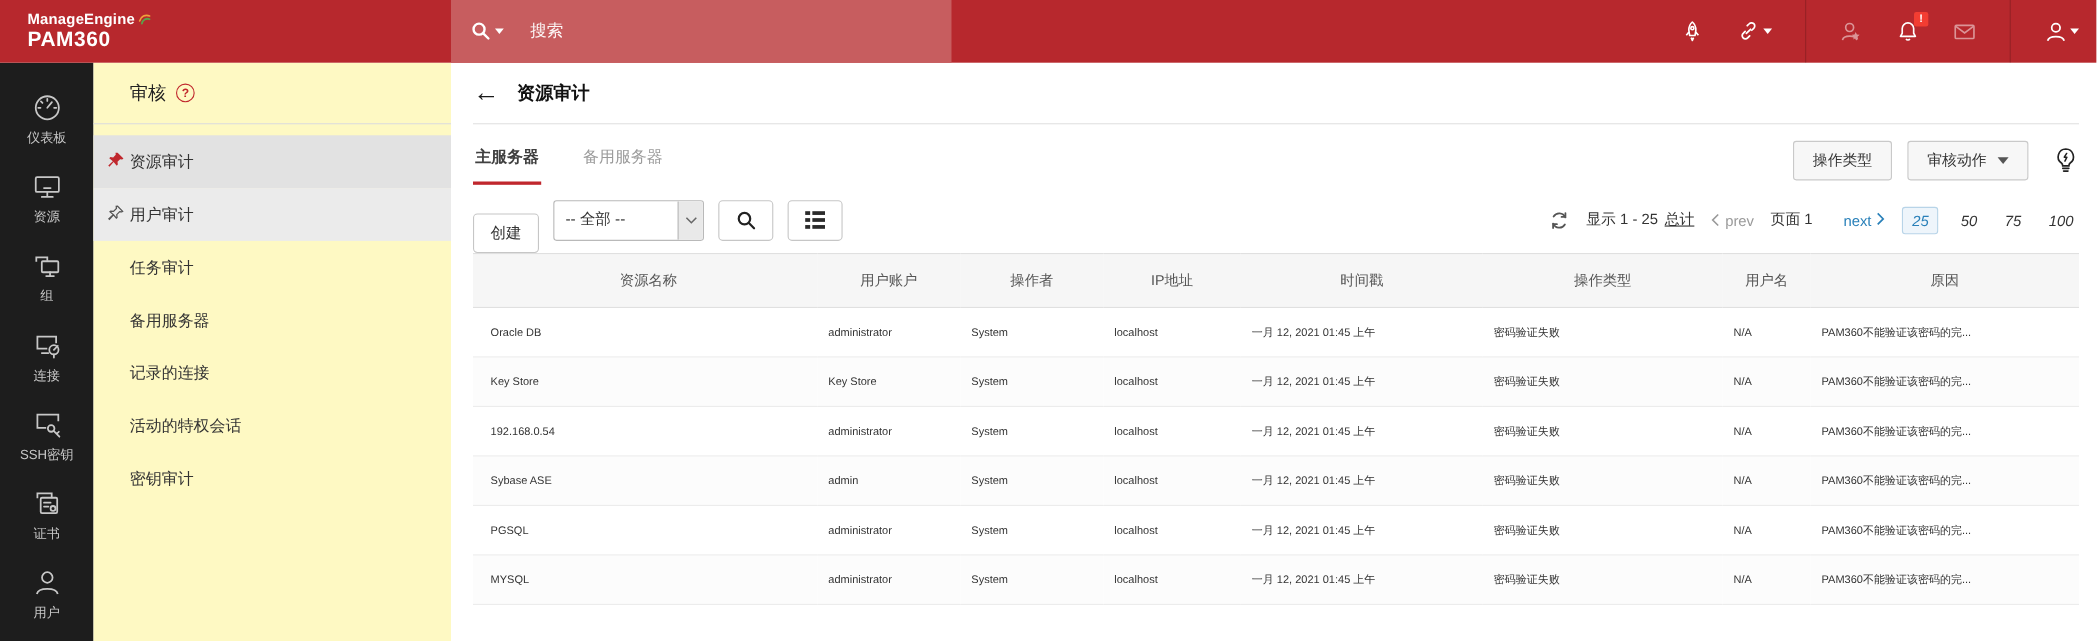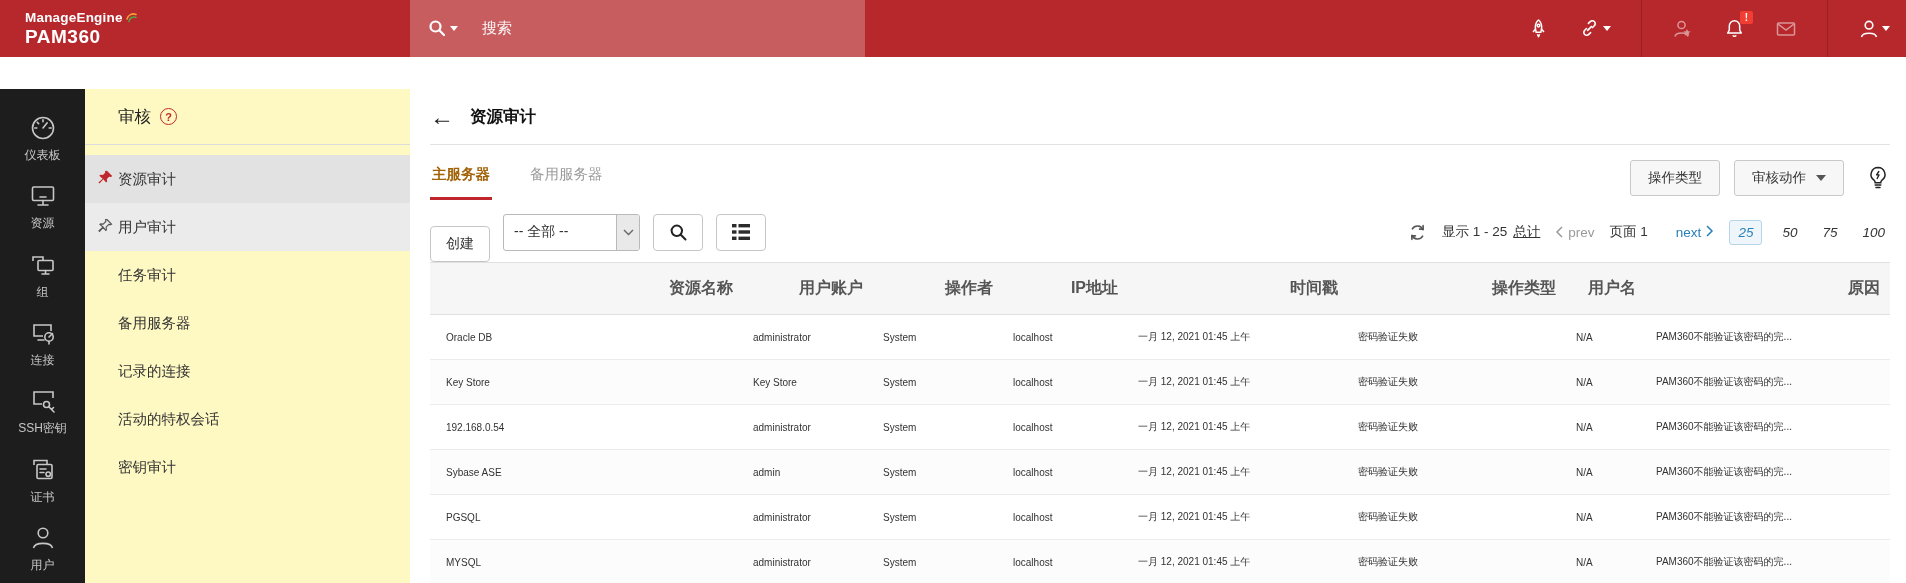--- a/index.html
+++ b/index.html
@@ -1,18 +1,18 @@
 <!DOCTYPE html>
 <html><head>
 <meta charset="utf-8">
 <style>
   * { margin:0; padding:0; box-sizing:border-box; }
   html,body { width:1906px; height:583px; overflow:hidden; background:#fff;
               font-family:"Liberation Sans", sans-serif; }
-  .app { width:1906px; height:583px; display:flex; flex-direction:column; overflow:hidden;gap:32px; }
+  .app { width:1906px; height:583px; display:flex; flex-direction:column; overflow:hidden; }
 
   
   .topbar { height:57px; flex:0 0 57px; background:#b7282d; display:flex; align-items:stretch; position:relative; }
   .brand { width:410px; flex:0 0 410px; padding-left:25px; display:flex; flex-direction:column; justify-content:center; }
   .brand-line1 { color:#fff; font-size:13.5px; font-weight:bold; letter-spacing:.2px; display:flex; align-items:center; gap:2px; }
   .brand-line2 { color:#fff; font-size:19px; font-weight:bold; letter-spacing:.5px; margin-top:1px; }
   .search-band { width:455px; flex:0 0 455px; background:#c75d5f; display:flex; align-items:center; padding-left:18px; cursor:text; }
   .search-scope { display:flex; align-items:center; gap:3px; }
   .search-placeholder { color:rgba(255,255,255,.95); font-size:15px; margin-left:24px; }
   .caret-down-white { width:0; height:0; border-left:4px solid transparent; border-right:4px solid transparent; border-top:5px solid #fff; }
@@ -47,21 +47,21 @@
 
   
   .main { flex:1; background:#fff; padding:0 16px 0 20px; display:flex; flex-direction:column; min-width:0; }
   .page-header { height:56px; flex:0 0 56px; display:flex; align-items:center; gap:16px; border-bottom:1px solid #e2e2e2; }
   .back-arrow { font-size:24px; color:#1a1a1a; line-height:1; cursor:pointer; }
   .page-title { font-size:16.5px; font-weight:bold; color:#111; }
 
   .tabs-row { display:flex; align-items:flex-end; justify-content:space-between; padding-top:10px; }
   .tabs { display:flex; gap:36px; }
   .tab { font-size:14.5px; color:#9b9b9b; padding:10px 2px 13px 2px; cursor:pointer; }
-  .tab.active { color:#a16207; font-weight:bold; border-bottom:3px solid #c0272d; }
+  .tab.active { color:#404040; font-weight:bold; border-bottom:3px solid #c0272d; }
   .tab-actions { display:flex; align-items:center; gap:14px; padding-bottom:4px; }
   .btn-gray { background:#f7f7f7; border:1px solid #c9c9c9; border-radius:3px; padding:8px 17px; font-size:13.5px;
               color:#333; display:flex; align-items:center; gap:10px; cursor:pointer; font-family:inherit; }
   .caret-down-dark { width:0; height:0; border-left:5px solid transparent; border-right:5px solid transparent; border-top:6px solid #555; }
   .bulb-wrap { margin-left:8px; cursor:pointer; display:flex; }
 
   .toolbar-row { display:flex; align-items:center; justify-content:space-between; margin-top:10px; height:44px; }
   .toolbar-left { display:flex; align-items:center; gap:13px; }
   .btn-white { background:#fff; border:1px solid #c6c6c6; border-radius:4px; padding:8px 15px; font-size:14px; color:#333; cursor:pointer; font-family:inherit;margin-top:24px; }
   .select-box { width:137px; height:37px; background:#fff; border:1px solid #b9b9b9; border-radius:3px; display:flex;
@@ -74,21 +74,21 @@
   .pagination { display:flex; align-items:center; gap:15px; font-size:13.5px; color:#333; }
   .refresh { cursor:pointer; display:flex; }
   .total-link { text-decoration:underline; color:#333; cursor:pointer; }
   .pg-prev { color:#9a9a9a; display:flex; align-items:center; gap:5px; cursor:pointer; }
   .pg-next { color:#2980b9; display:flex; align-items:flex-start; gap:5px; cursor:pointer;margin-left:13px; }
   .pg-size { color:#333; padding:4px 5px; cursor:pointer;font-style:italic; }
   .pg-size.active { color:#2980b9; background:#eef5fb; border:1px solid #b8d4e8; border-radius:3px; padding:4px 8px; }
 
   table.audit { width:100%; border-collapse:collapse; table-layout:fixed; margin-top:8px; }
   table.audit th { background:#f6f6f6; border-top:1px solid #e0e0e0; border-bottom:1px solid #e0e0e0;
-                   font-weight:bold; font-size:16px; color:#555; text-align:right; padding:15px 10px; }
+                   font-weight:normal; font-size:13px; color:#555; text-align:center; padding:15px 10px; }
   table.audit td { font-size:10px; color:#333; padding:15px 10px; border-bottom:1px solid #ececec;
                    white-space:nowrap; overflow:hidden; text-overflow:ellipsis; }
   table.audit th:first-child, table.audit td:first-child { padding-left:16px; }
   table.audit tbody tr { background:#fff; cursor:pointer; }
   table.audit tbody tr:nth-child(even) { background:#fcfcfc; }
 </style>
 </head>
 <body>
 
 <div class="app">

